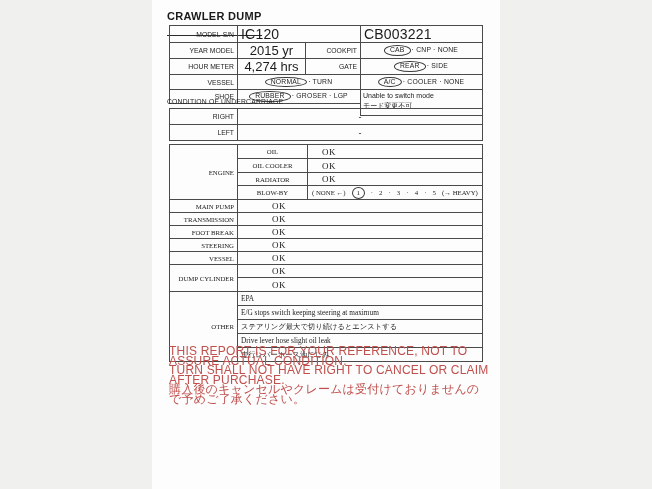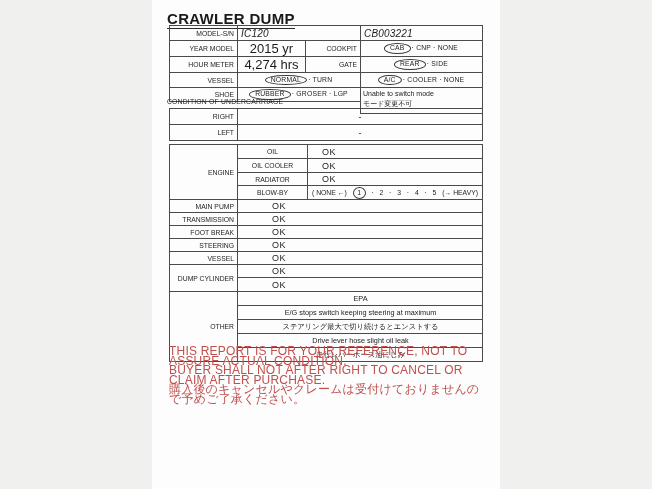--- a/index.html
+++ b/index.html
@@ -8,69 +8,69 @@
     background:#f0f0ef;
     font-family:"Liberation Sans","DejaVu Sans",sans-serif;
     color:#1c1c1c;
   }
   .page{
     position:absolute;left:152px;top:0;width:348px;height:489px;
     background:#fdfdfd;
   }
   .title{
     position:absolute;left:15px;top:10px;
-    font-size:15px;font-weight:bold;letter-spacing:.3px;color:#1a1a1a;
-    border-bottom:1px solid #2a2a2a;padding-bottom:1px;
+    font-size:11px;font-weight:bold;letter-spacing:.3px;color:#1a1a1a;
+    border-bottom:1px solid #2a2a2a;padding-bottom:13px;
   }
   table{border-collapse:collapse;table-layout:fixed;position:absolute;left:17px;background:transparent;}
   td{
     border:1px solid #4a4a4a;padding:0 2px;overflow:hidden;white-space:nowrap;
     font-size:7px;vertical-align:middle;
   }
   
   .spec-table{top:25px;width:313px;}
   .spec-table col.c1{width:68px}.spec-table col.c2{width:68px}
   .spec-table col.c3{width:55px}.spec-table col.c4{width:122px}
   tr.h14 td{height:14px}
   tr.h13 td{height:13px}
   tr.h12 td{height:12px}
   tr.h11 td{height:11px}
   tr.h15 td{height:15px}
   td.lbl{text-align:right;padding-right:3px;font-size:6.8px;color:#222;}
-  td.bigval{font-size:10px;padding-left:3px;letter-spacing:.2px;font-style:italic;}
+  td.bigval{font-size:14px;padding-left:3px;letter-spacing:.2px;}
   td.cval{text-align:center;font-size:13px;}
   td.sublbl{text-align:right;padding-right:3px;font-size:6.8px;}
   td.opts{text-align:center;font-size:6.8px;letter-spacing:.2px;}
   td.ghost{border:none;background:transparent;}
   td.notecell{vertical-align:top;font-size:7px;line-height:9.5px;padding:1px 2px;}
   .circ{
     display:inline-block;border:1px solid #3a3a3a;border-radius:50%;
     padding:0 5px;margin:0 -1px;line-height:8.5px;
   }
   
   .section-label{
     position:absolute;left:15px;top:98px;font-size:6.8px;color:#222;letter-spacing:.2px;
   }
   
   .uc-table{top:108px;width:313px;}
   .uc-table col.c1{width:68px}.uc-table col.c2{width:245px}
   td.dashval{text-align:center;font-size:9px;}
   
-  .insp-table{top:144px;width:313px;}
+  .insp-table{top:144px;width:313px;font-family:Liberation Serif, serif;}
   .insp-table col.c1{width:68px}.insp-table col.c2{width:70px}.insp-table col.c3{width:175px}
   td.subitem{text-align:center;font-size:6.8px;}
   td.okcell{font-size:9px;letter-spacing:.4px;padding-left:14px;}
   td.okcell2{font-size:9px;letter-spacing:.4px;padding-left:34px;}
   td.blowby{padding:0 4px;}
   .blowby-flex{display:flex;align-items:center;justify-content:space-between;font-size:6.8px;}
   .circ-num{
     display:inline-block;border:1px solid #3a3a3a;border-radius:50%;
     width:11px;height:10px;line-height:10px;text-align:center;font-size:7px;
   }
-  td.otherline{font-size:7.3px;padding-left:3px;text-align:center;}
+  td.otherline{font-size:7.3px;padding-left:3px;}
   
   .disclaimer{
     position:absolute;left:17px;top:347px;width:320px;
     color:#c0504d;font-size:12px;line-height:9.6px;letter-spacing:.2px;
   }
 </style>
 </head>
 <body>
 
 <div class="page">
@@ -245,17 +245,17 @@
       <td class="otherline" colspan="2">Drive lever hose slight oil leak</td>
     </tr>
     <tr class="h13">
       <td class="otherline" colspan="2">走行レバーホース油にじみ</td>
     </tr>
   </tbody>
     </table>
 
   <div class="disclaimer">
     <div>THIS REPORT IS FOR YOUR REFERENCE, NOT TO ASSURE ACTUAL CONDITION.</div>
-    <div>BUYER SHALL NOT AFTER RIGHT TO CANCEL OR CLAIM AFTER PURCHASE.</div>
+    <div>TURN SHALL NOT HAVE RIGHT TO CANCEL OR CLAIM AFTER PURCHASE.</div>
     <div>購入後のキャンセルやクレームは受付けておりませんので予めご了承ください。</div>
   </div>
 
 </div>
 
 </body></html>

